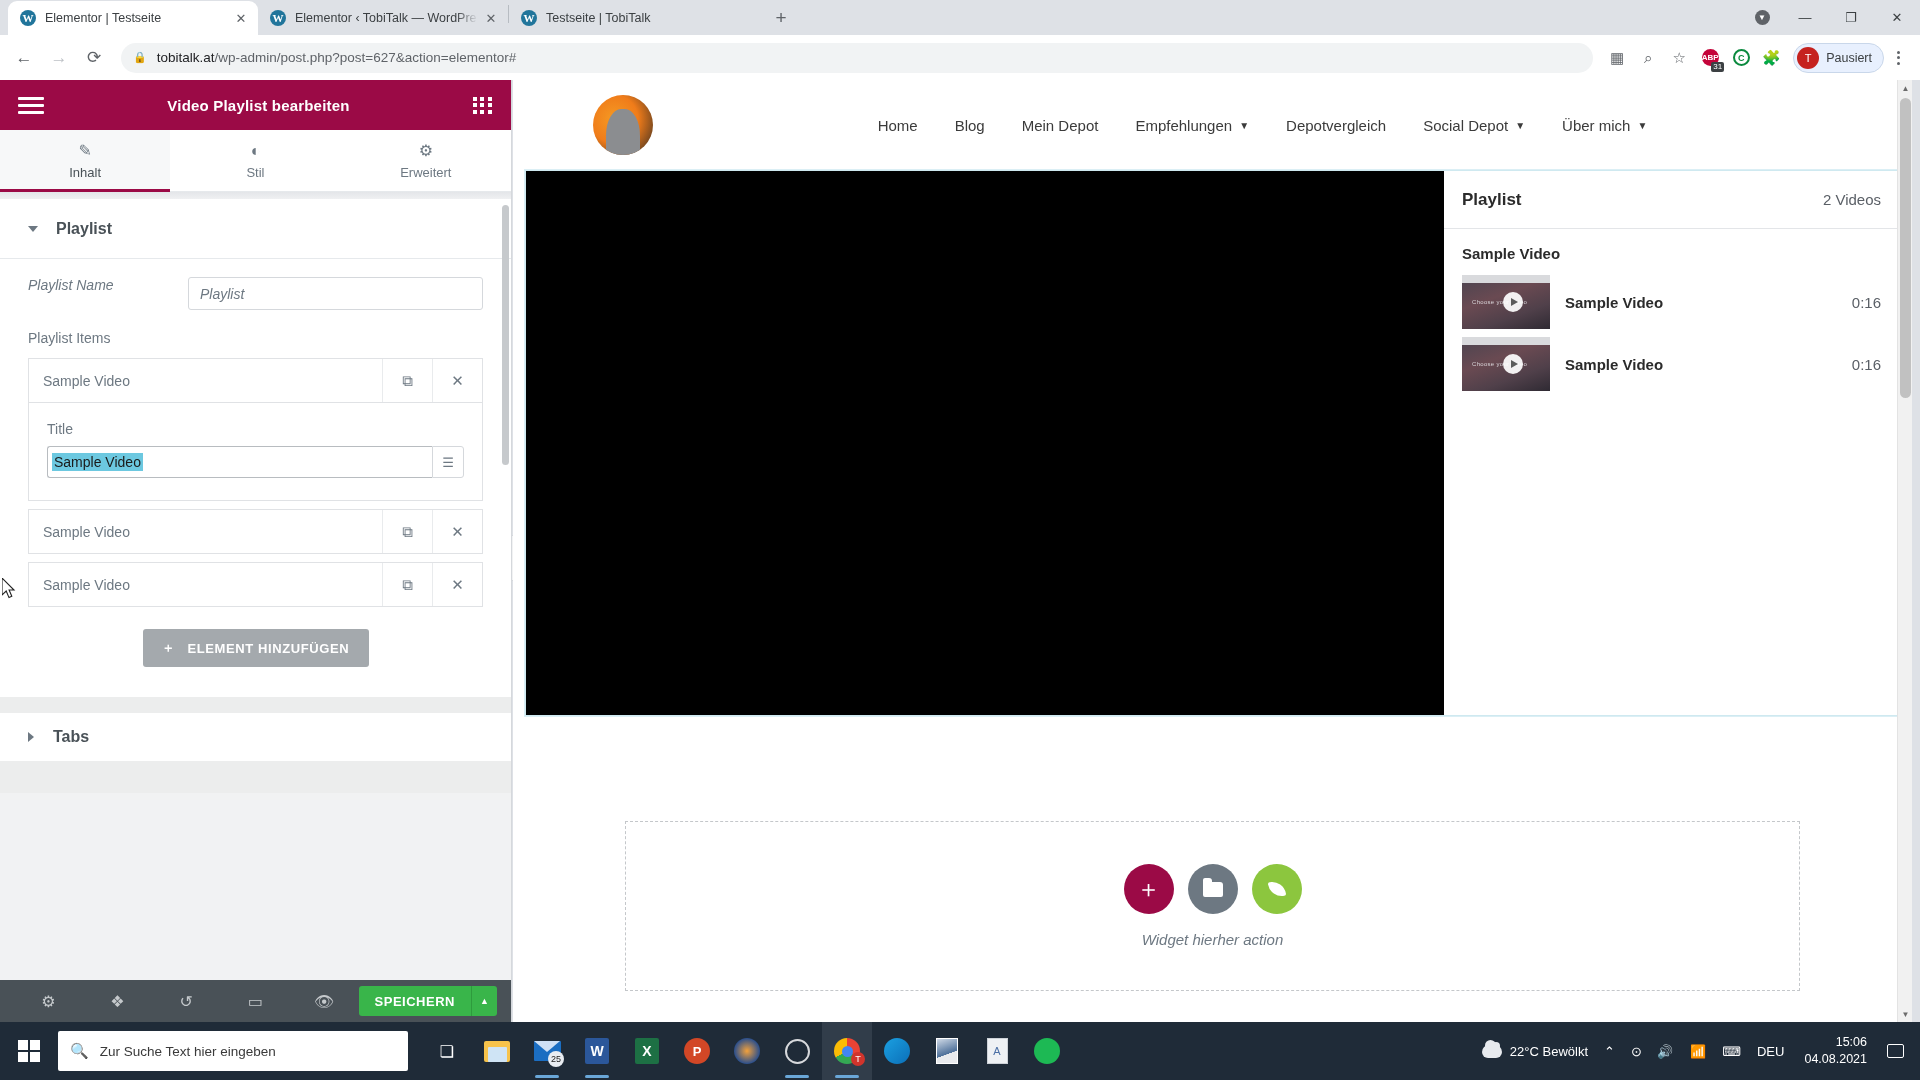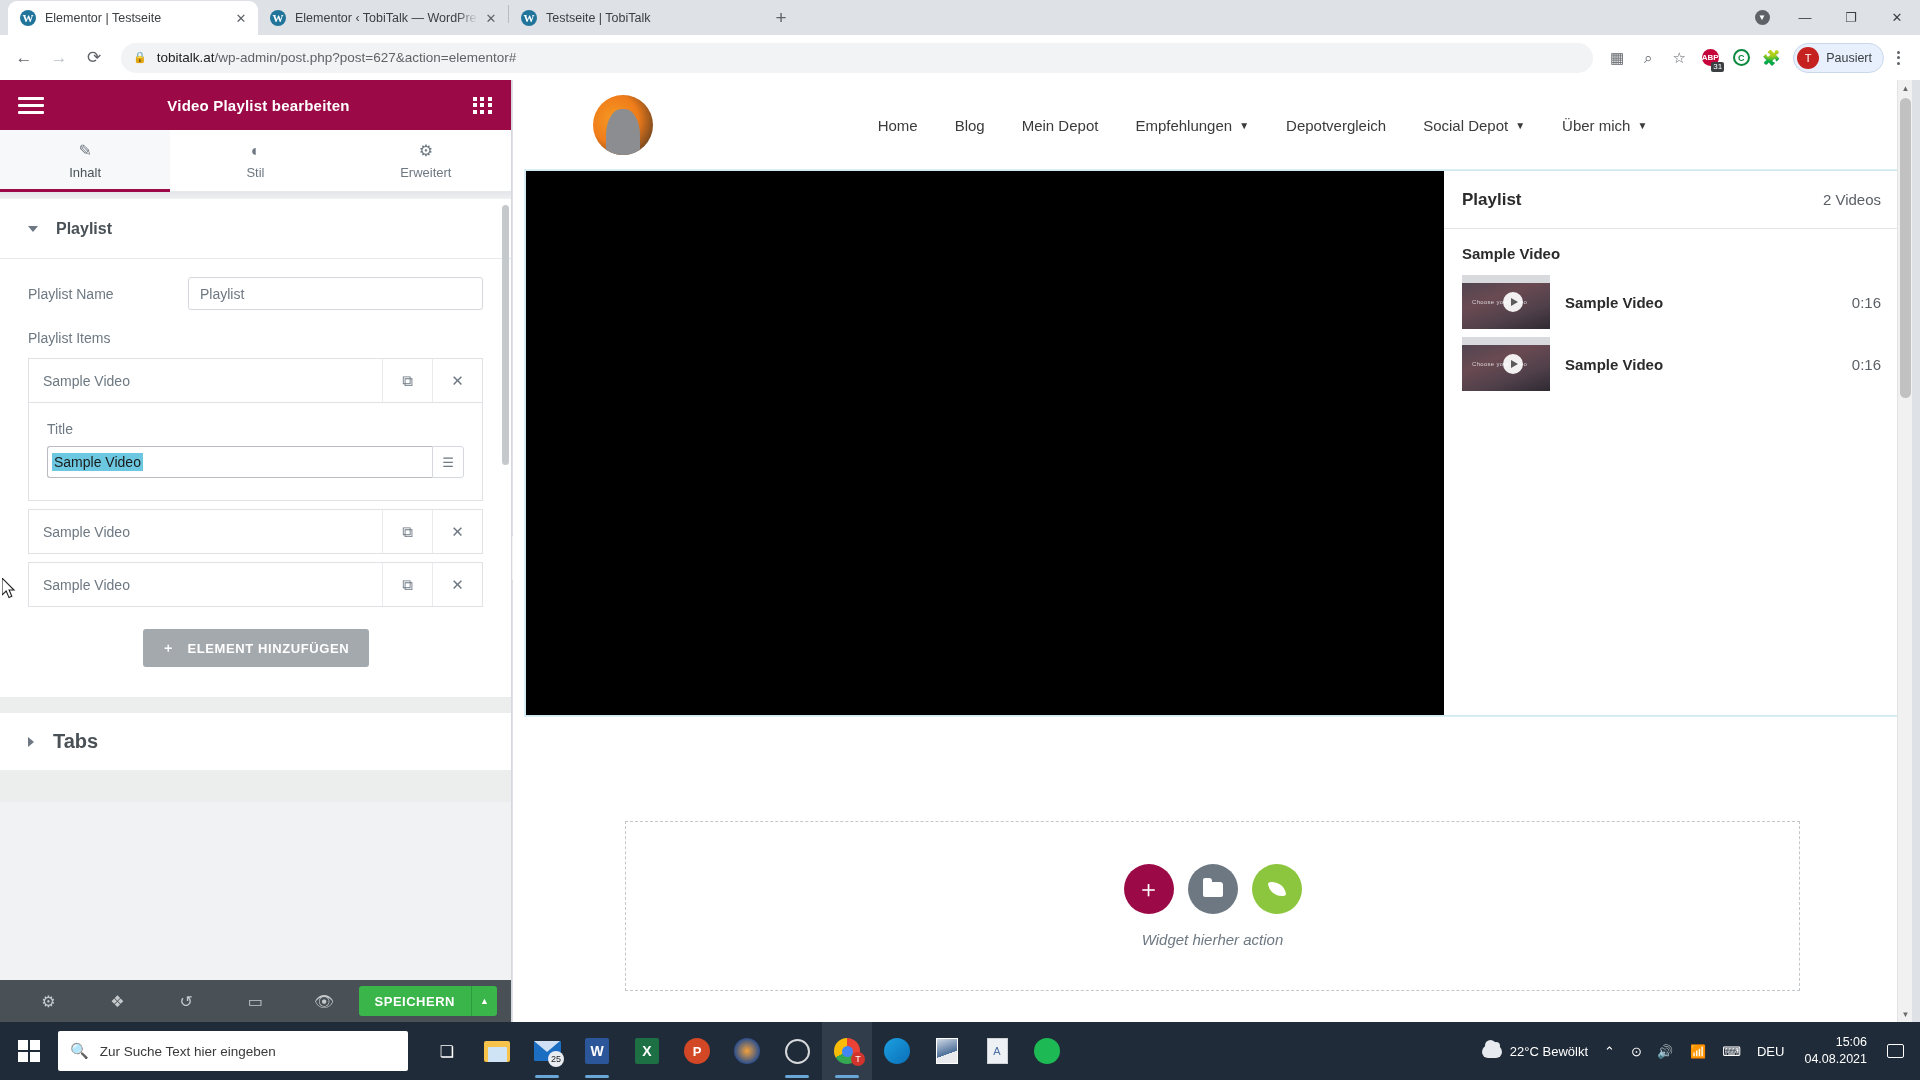--- a/index.html
+++ b/index.html
@@ -80,21 +80,21 @@
   .tabs-shadow { height:7px; background:linear-gradient(#e4e6e9,#eff0f2); }
 
   .panel-body { flex:1; overflow:hidden; position:relative; background:#f1f2f3; }
   .sec-title { height:60px; display:flex; align-items:center; padding:0 28px; background:#fff;
                font-size:16px; font-weight:bold; color:#495157; border-bottom:1px solid #e6e9ec; gap:18px; }
   .caret-d { width:0;height:0;border-left:5px solid transparent;border-right:5px solid transparent;
              border-top:6px solid #6d7882; }
   .caret-r { width:0;height:0;border-top:5px solid transparent;border-bottom:5px solid transparent;
              border-left:6px solid #6d7882; }
   .sec-body { background:#fff; padding:18px 28px 30px 28px; }
-  .row { display:flex; align-items:center; margin-bottom:16px; }
+  .row { display:flex; align-items:flex-start; margin-bottom:16px;font-style:italic; }
   .row .lbl { width:160px; font-size:14px; color:#6d7882; }
   .ctrl-in { flex:1; height:33px; border:1px solid #d5d8dc; border-radius:3px; background:#fff;
              display:flex; align-items:center; padding:0 11px; font-size:14px; color:#6d7882; }
   .sel { flex:1; height:33px; border:1px solid #d5d8dc; border-radius:3px; background:#fff;
          display:flex; align-items:center; justify-content:space-between; padding:0 11px; font-size:14px; color:#6d7882; }
   .sel .arr { width:0;height:0;border-left:5px solid transparent;border-right:5px solid transparent;
               border-top:6px solid #6d7882; }
   .items-lbl { font-size:14px; color:#6d7882; margin:20px 0 12px 0; }
 
   .rep-item { border:1px solid #e0e2e5; margin-bottom:8px; background:#fff; }
@@ -109,22 +109,22 @@
   .title-input { flex:1; height:32px; border:1px solid #b8bcc0; border-right:none; border-radius:3px 0 0 3px;
                  display:flex; align-items:center; padding:0 4px; font-size:14px; }
   .title-sel { background:#6cc8e0; color:#1a1a1a; padding:1px 2px; }
   .title-addon { width:32px; height:32px; border:1px solid #d5d8dc; border-radius:0 3px 3px 0;
                  background:#fff; display:flex; align-items:center; justify-content:center;
                  color:#6d7882; font-size:13px; }
   .addbtn { width:226px; height:38px; margin:22px auto 0 auto; background:#a4a9ad; color:#fff;
             border-radius:3px; display:flex; align-items:center; justify-content:center; gap:12px;
             font-size:13px; font-weight:bold; letter-spacing:.6px; }
   .sec-gap { height:16px; background:#eceded; }
-  .sec-closed { height:57px; background:#fff; display:flex; align-items:center; padding:0 28px; gap:19px;
-                font-size:20px; font-weight:bold; color:#495157; }
+  .sec-closed { height:48px; background:#fff; display:flex; align-items:center; padding:0 28px; gap:19px;
+                font-size:16px; font-weight:bold; color:#495157; }
 
   .panel-scroll { position:absolute; right:2px; top:6px; width:7px; height:260px; background:#c6c9cc; border-radius:4px; }
   .panel-foot { height:42px; background:#495157; display:flex; align-items:center; padding:0 14px; gap:0; }
   .foot-ico { flex:1; display:flex; align-items:center; justify-content:center; color:#c5c9cc; font-size:16px; }
   .save { height:30px; background:#39b54a; display:flex; align-items:center; border-radius:3px; overflow:hidden; }
   .save-lbl { padding:0 16px; color:#fff; font-size:13px; font-weight:bold; letter-spacing:.5px; }
   .save-arr { width:26px; height:30px; border-left:1px solid #2e9b3d; display:flex; align-items:center;
               justify-content:center; color:#fff; font-size:9px; }
 
   .collapse-handle { position:absolute; left:512px; top:535px; width:18px; height:46px; background:#f1f2f3;

